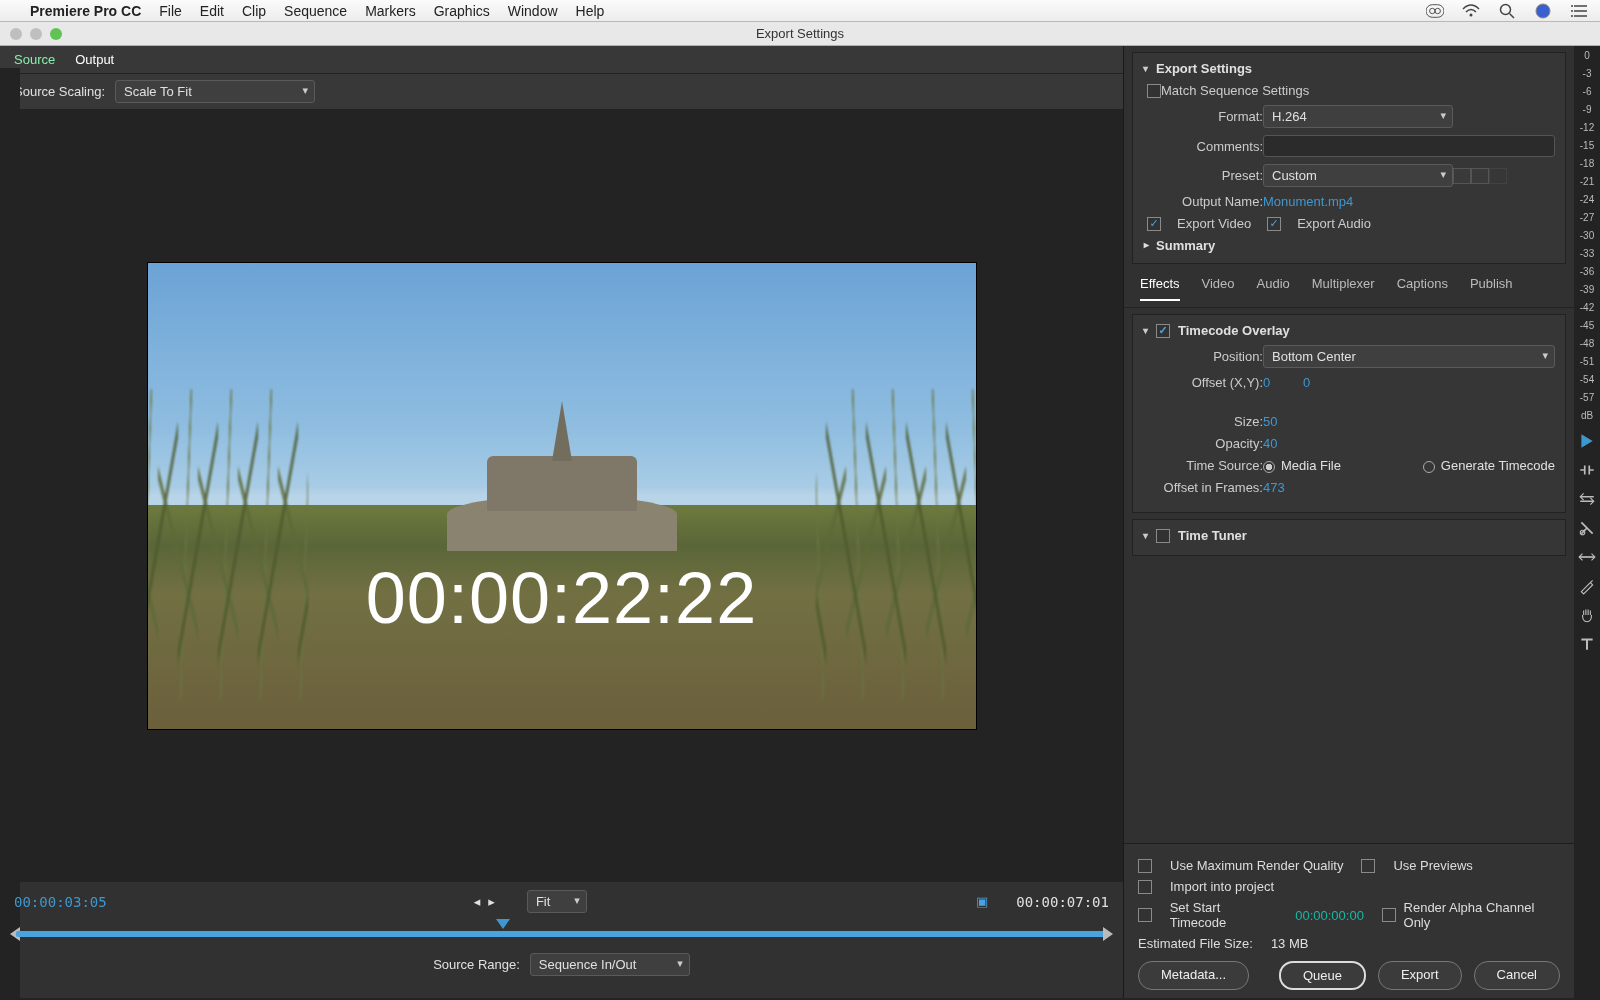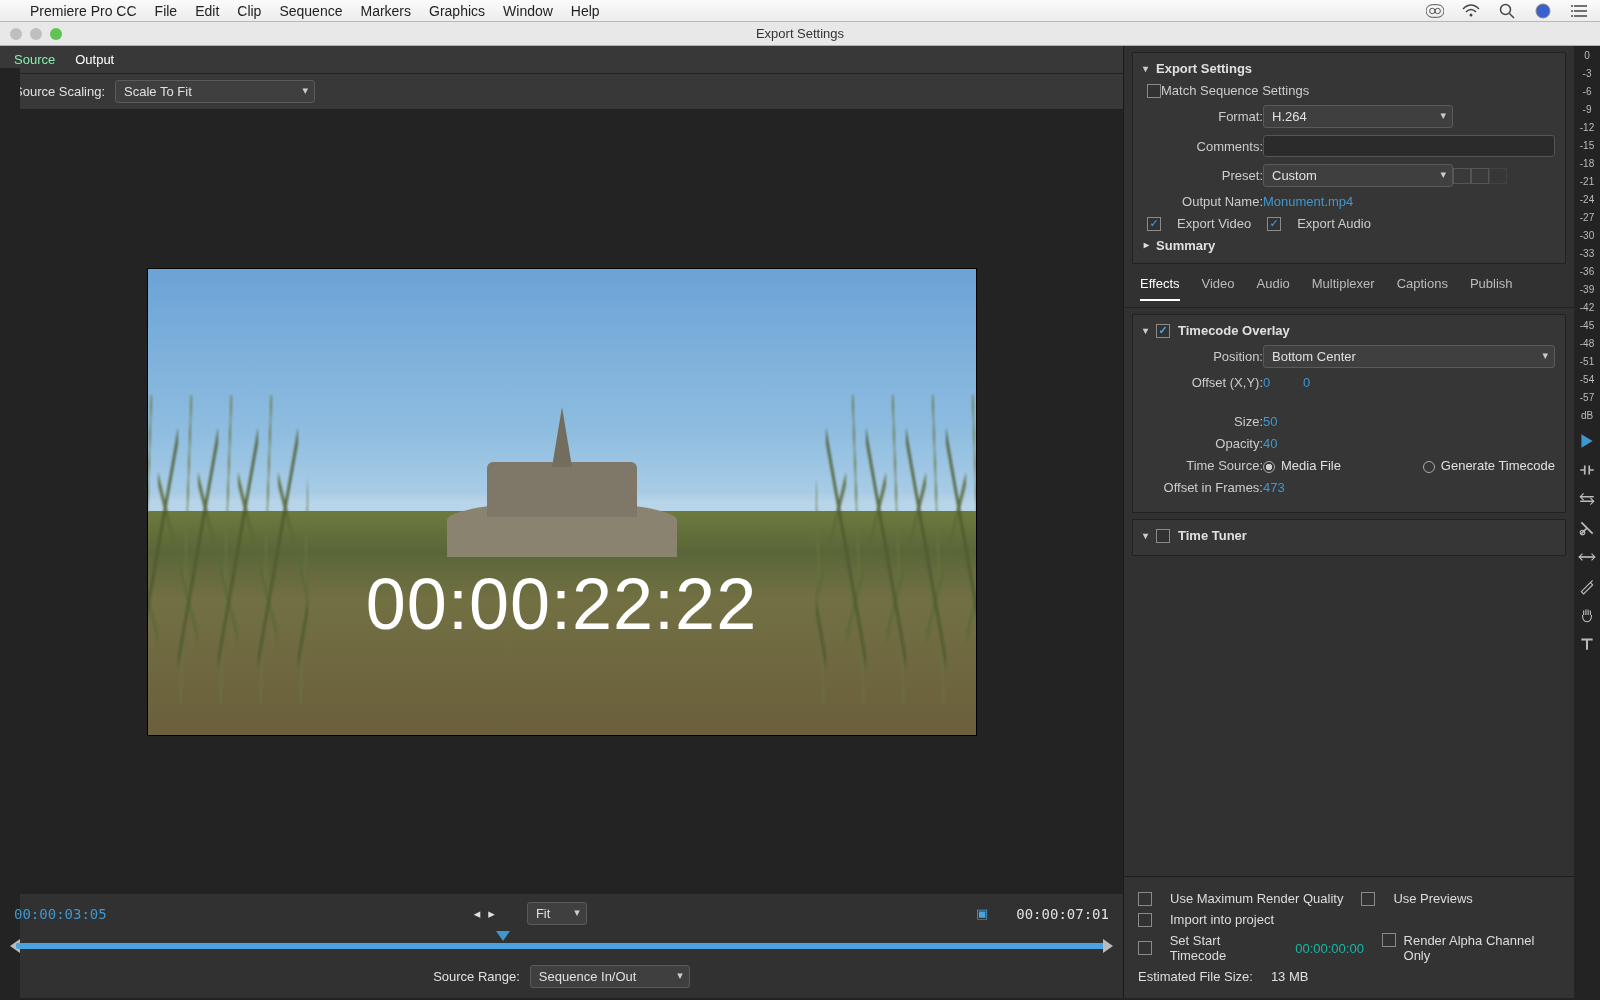--- a/index.html
+++ b/index.html
@@ -2,21 +2,21 @@
 <html><head>
 <meta charset="utf-8">
 <style>
 *{margin:0;padding:0;box-sizing:border-box;font-family:-apple-system,"Helvetica Neue",Arial,sans-serif;font-size:13px;color:#e0e0e0;}
 body{width:1600px;height:1000px;background:#232323;overflow:hidden;}
 
 
 .menubar{height:22px;background:linear-gradient(#fbfbfb,#ececec);display:flex;align-items:center;padding:0 12px;gap:18px;border-bottom:1px solid #b8b8b8;}
 .menubar .apple{font-size:16px;color:#333;}
 .menubar span{color:#222;font-size:14px;}
-.menubar .app{font-weight:400;}
+.menubar .app{font-weight:700;}
 .menubar .spacer{flex:1;}
 .menubar .ricon{width:18px;height:18px;display:flex;align-items:center;justify-content:center;}
 
 
 .window{position:relative;height:978px;}
 .titlebar{height:24px;background:#e8e8e8;border-bottom:1px solid #b0b0b0;display:flex;align-items:center;position:relative;}
 .tlights{display:flex;gap:8px;padding-left:10px;}
 .tlight{width:12px;height:12px;border-radius:50%;}
 .tlight.r{background:#bfbfbf;}
 .tlight.y{background:#bfbfbf;}
@@ -53,21 +53,21 @@
  background:
   linear-gradient(100deg,transparent 46%,#4c5a2d 47%,#4c5a2d 49%,transparent 50%) 10px 0/40px 330px,
   linear-gradient(76deg,transparent 45%,#5d6a37 46%,#5d6a37 48%,transparent 49%) 30px 0/40px 300px,
   linear-gradient(92deg,transparent 44%,#6a7540 45%,#6a7540 47%,transparent 48%) 0 0/40px 310px;
  background-repeat:repeat-x;filter:blur(1px);}
 .grass.l{left:-20px;}
 .grass.r{right:-20px;transform:scaleX(-1);}
 .tc{position:absolute;left:0;right:0;top:63%;text-align:center;color:#fff;font-size:72px;font-weight:300;font-family:Arial;letter-spacing:1px;}
 
 
-.playbar{background:#313131;padding:8px 14px 0;}
+.playbar{background:#313131;padding:8px 14px 12px;}
 .pbrow{display:flex;align-items:center;gap:10px;position:relative;}
 .tctext{color:#3f97cf;font-family:monospace;font-size:14px;}
 .tcright{color:#e0e0e0;font-family:monospace;font-size:14px;margin-left:auto;}
 .triangles{display:flex;gap:8px;color:#aaa;margin-left:auto;}
 .fitdd{margin:0 22px;}
 .cropicon{color:#4aa3df;}
 .timeline{margin-top:10px;height:20px;position:relative;}
 .tl-bar{position:absolute;top:8px;left:2px;right:2px;height:6px;background:#4aa3df;border-radius:2px;}
 .tl-arrow{position:absolute;top:4px;width:0;height:0;}
 .tl-arrow.l{left:-4px;border-top:7px solid transparent;border-bottom:7px solid transparent;border-right:10px solid #bbb;}
@@ -327,28 +327,35 @@
             <label>Use Previews</label>
         </div>
         <div class="frow">
           <span class="chk"></span>
             <label>Import into project</label>
         </div>
         <div class="frow">
           <span class="chk"></span>
             <label>Set Start Timecode</label>
           <span style="color:#14b8a6">00:00:00:00</span>
-          <span style="margin-left:auto;display:flex;align-items:flex-start;gap:8px">
+          <span style="margin-left:auto;display:flex;align-items:center;gap:8px">
             <span class="chk"></span>
               <label>Render Alpha Channel Only</label>
             </span>
         </div>
         <div class="frow">
           <label>Estimated File Size:</label>
           <span>13 MB</span>
+        </div>
+        <div class="btnrow">
+          <div class="btn">Metadata...</div>
+          <div style="flex:1"></div>
+          <div class="btn primary">Queue</div>
+          <div class="btn">Export</div>
+          <div class="btn">Cancel</div>
         </div>
       </div>
     </div>
 
     <div class="rail">
       <span class="tick">0</span>
         <span class="tick">-3</span>
         <span class="tick">-6</span>
       <span class="tick">-9</span>
         <span class="tick">-12</span>

